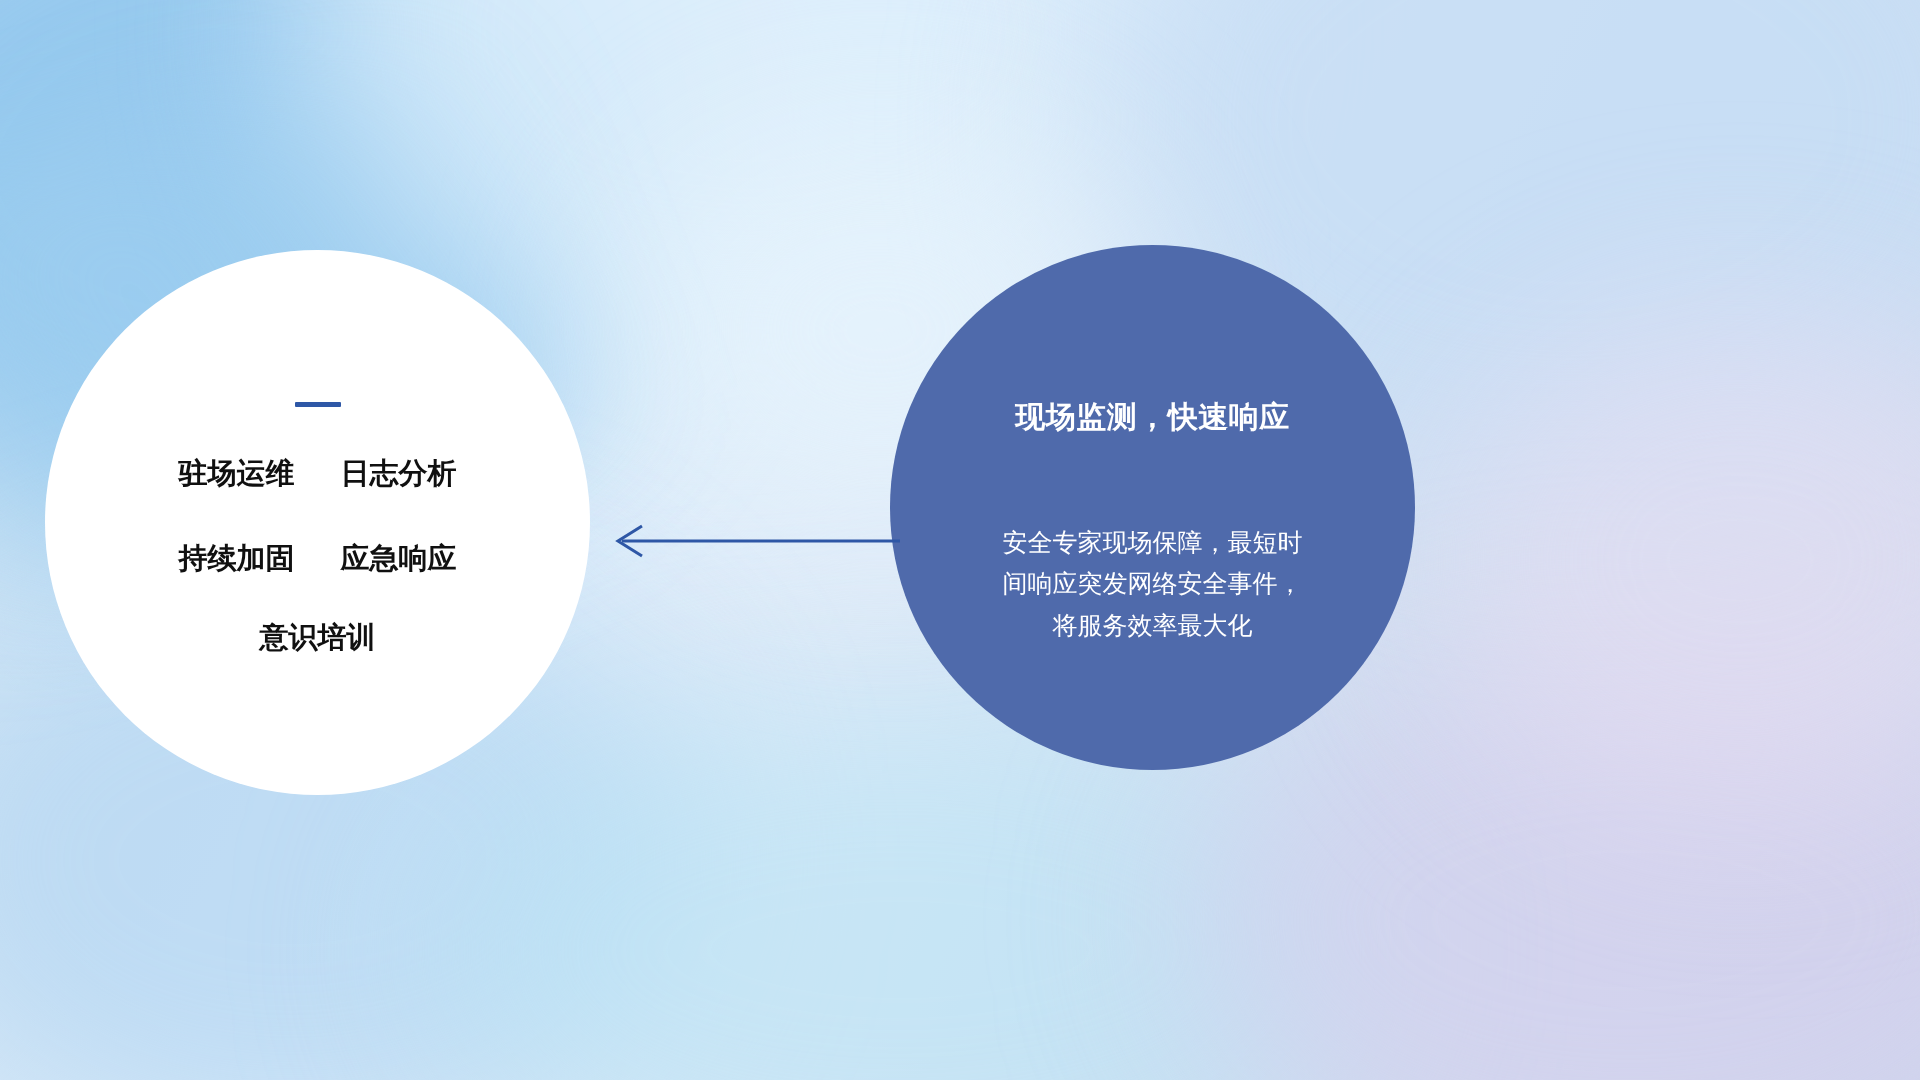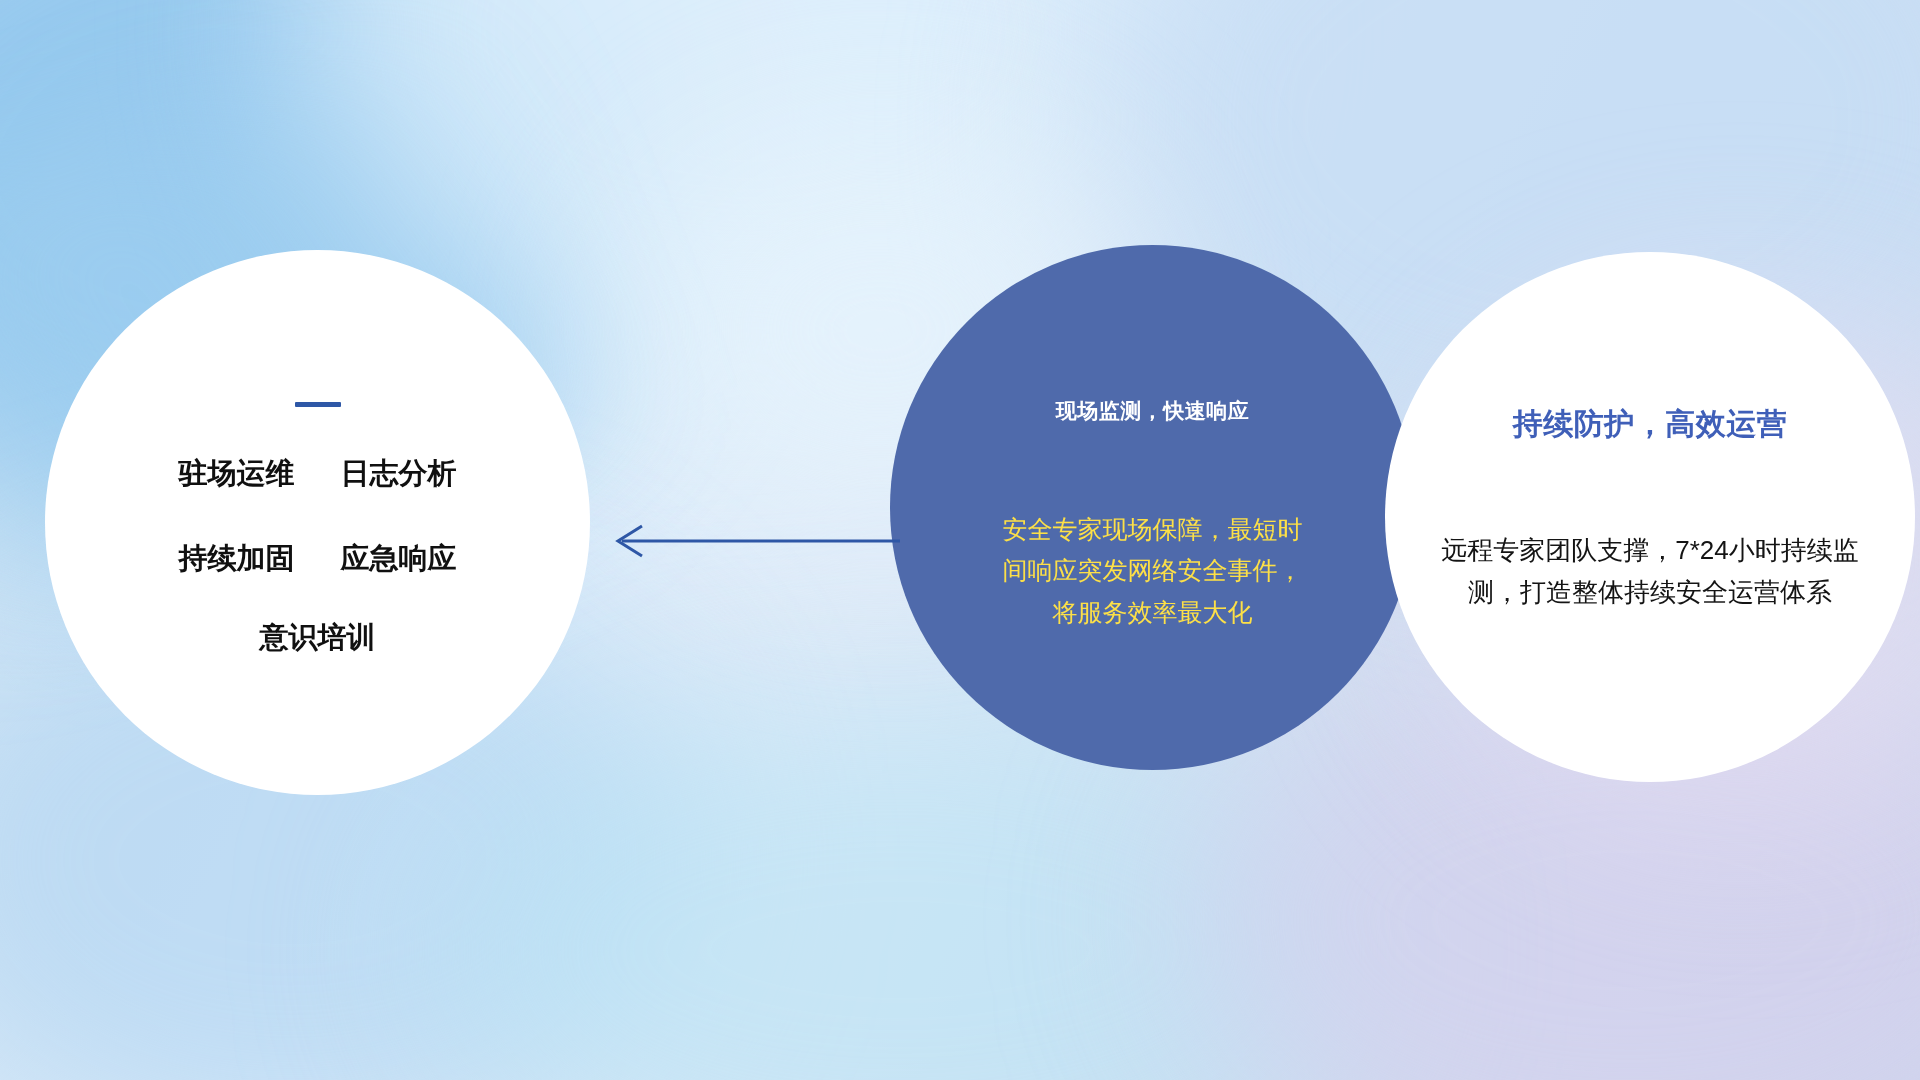--- a/index.html
+++ b/index.html
@@ -96,28 +96,28 @@
   #left-lines .row { white-space: nowrap; }
   #left-lines .row + .row { margin-top: 56px; }
   #left-lines .gap { display: inline-block; width: 30px; }
   #left-lines .row.last { margin-top: 50px; }
 
   
   #mid-title {
     margin-top: 152px;
     color: #ffffff;
     font-weight: bold;
-    font-size: 21px;
+    font-size: 30px;
     white-space: nowrap;
     letter-spacing: 0.5px;
   }
   #mid-body {
     margin-top: 84px;
     width: 300px;
-    color: #fde047;
+    color: #ffffff;
     font-size: 25px;
     line-height: 1.65;
     text-align: center;
   }
 
   
   #right-title {
     margin-top: 152px;
     color: #3f5fb8;
     font-weight: bold;
@@ -176,23 +176,19 @@
         <span>意识培训</span>
       </div>
     </div>
   </div>
 
   <div id="circle-mid" class="circle">
     <div id="mid-title">现场监测，快速响应</div>
     <div id="mid-body">安全专家现场保障，最短时间响应突发网络安全事件，将服务效率最大化</div>
   </div>
 
-  <div id="circle-right" class="circle">
-    <div id="right-title">持续防护，高效运营</div>
-    <div id="right-body">远程专家团队支撑，7*24小时持续监测，打造整体持续安全运营体系</div>
-  </div>
 
   <svg id="arrow" viewBox="0 0 300 50">
     <line x1="300" y1="25" x2="22" y2="25" stroke="#2e57a6" stroke-width="3"></line>
     <polyline points="42,10 18,25 42,40" fill="none" stroke="#2e57a6" stroke-width="3" stroke-linejoin="miter"></polyline>
   </svg>
 
 </div>
 
 </body></html>

